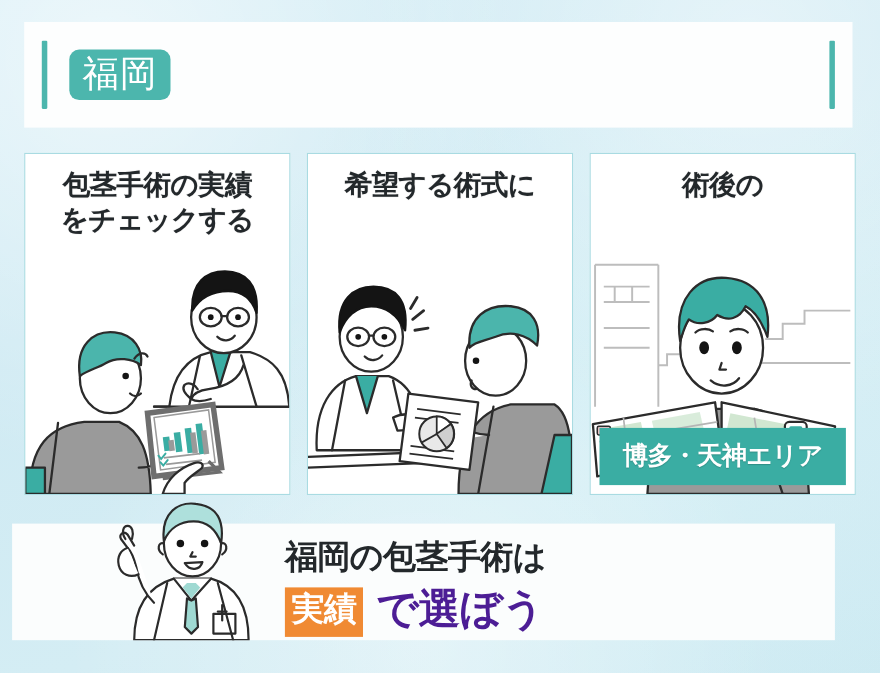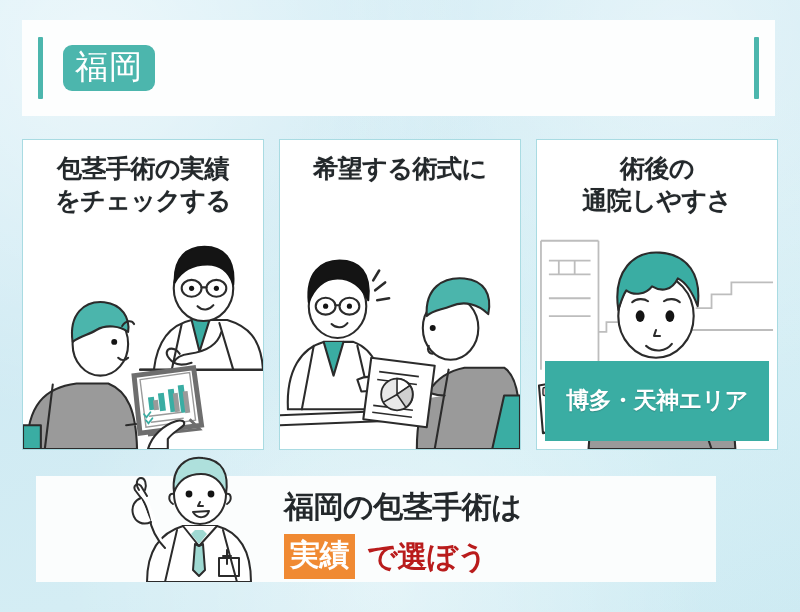--- a/index.html
+++ b/index.html
@@ -45,43 +45,43 @@
   }
   .ptitle{
     position:relative;z-index:3;text-align:center;color:#23282b;
     font-size:25px;font-weight:700;line-height:1.28;padding-top:12px;
     letter-spacing:-.5px;text-shadow:0 0 1px rgba(0,0,0,.25);
   }
   .art{position:absolute;left:0;right:0;bottom:0;height:230px;}
   .art svg{display:block;width:100%;height:100%;}
 
   .area-banner{
-    position:absolute;left:8px;right:8px;bottom:8px;height:80px;z-index:4;
+    position:absolute;left:8px;right:8px;bottom:8px;height:52px;z-index:4;
     background:#3aada3;color:#fff;display:flex;flex-direction:column;
     align-items:center;justify-content:center;line-height:1.1;
     font-size:23px;font-weight:700;letter-spacing:-.5px;
     text-shadow:0 1px 1px rgba(0,0,0,.18);
   }
 
   
   .footer{
-    position:absolute;left:36px;top:476px;width:680px;height:106px;
+    position:absolute;left:11px;top:476px;width:748px;height:106px;
     background:#fbfdfd;
   }
   .doc-wrap{position:absolute;left:85px;top:-22px;width:150px;height:128px;}
   .doc-wrap svg{display:block;width:100%;height:100%;}
   .ftext{position:absolute;left:248px;top:16px;}
   .fline1{color:#23282b;font-size:30px;font-weight:700;line-height:1;letter-spacing:-.5px;}
   .fline2{margin-top:12px;display:flex;align-items:center;gap:6px;}
   .tag{
     background:#f08a33;color:#fff;font-size:30px;font-weight:700;
     line-height:1;padding:6px 6px 9px;letter-spacing:-.5px;
   }
-  .ftail{color:#b91c1c;font-size:30px;font-weight:700;line-height:1;
-    margin-left:6px;letter-spacing:-.5px;}
+  .ftail{color:#4c1d95;font-size:38px;font-weight:700;line-height:1;
+    margin-left:6px;letter-spacing:-.5px;font-family:Liberation Mono, monospace;}
 </style>
 </head>
 <body>
 
 <div class="stage">
 
   <div class="header">
     <div class="hbar left"></div>
     <div class="badge">福岡</div>
     <div class="hbar right"></div>
@@ -223,21 +223,20 @@
               <path d="M0 0 L-14 8" stroke="#2b2b2b" stroke-width="1.6"></path>
             </g>
           </g>
         </svg>
       </div>
     </div>
 
     <div class="panel">
       <div class="ptitle">
         <div>術後の</div>
-        <div>通院しやすさ</div>
       </div>
       <div class="art">
         <svg viewBox="0 0 242 230" preserveAspectRatio="xMidYMax meet">
 
           <g fill="none" stroke="#bdbdbd" stroke-width="1.8">
             <path d="M4 20 L4 150 M4 20 L62 20 M62 20 L62 150"></path>
             <path d="M12 40 L54 40 M12 54 L54 54 M22 40 L22 54 M38 40 L38 54"></path>
             <path d="M12 78 L54 78 M12 96 L54 96"></path>
             <path d="M62 112 L70 112 L70 102 L82 102 L82 92 L94 92"></path>
             <path d="M160 88 L176 88 L176 74 L196 74 L196 62 L238 62"></path>

